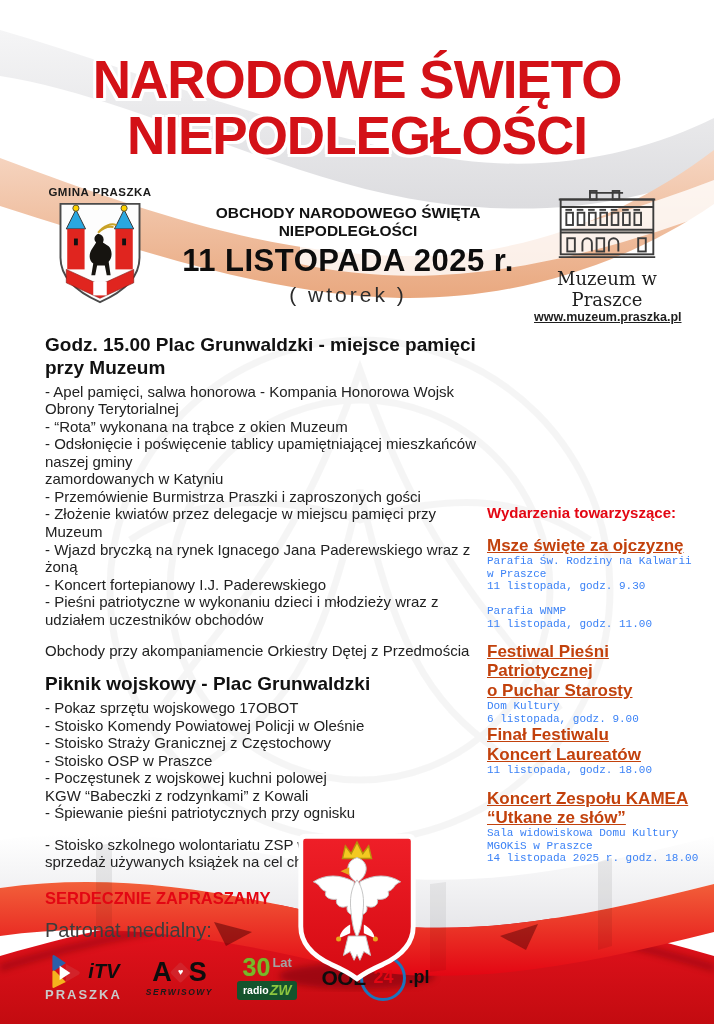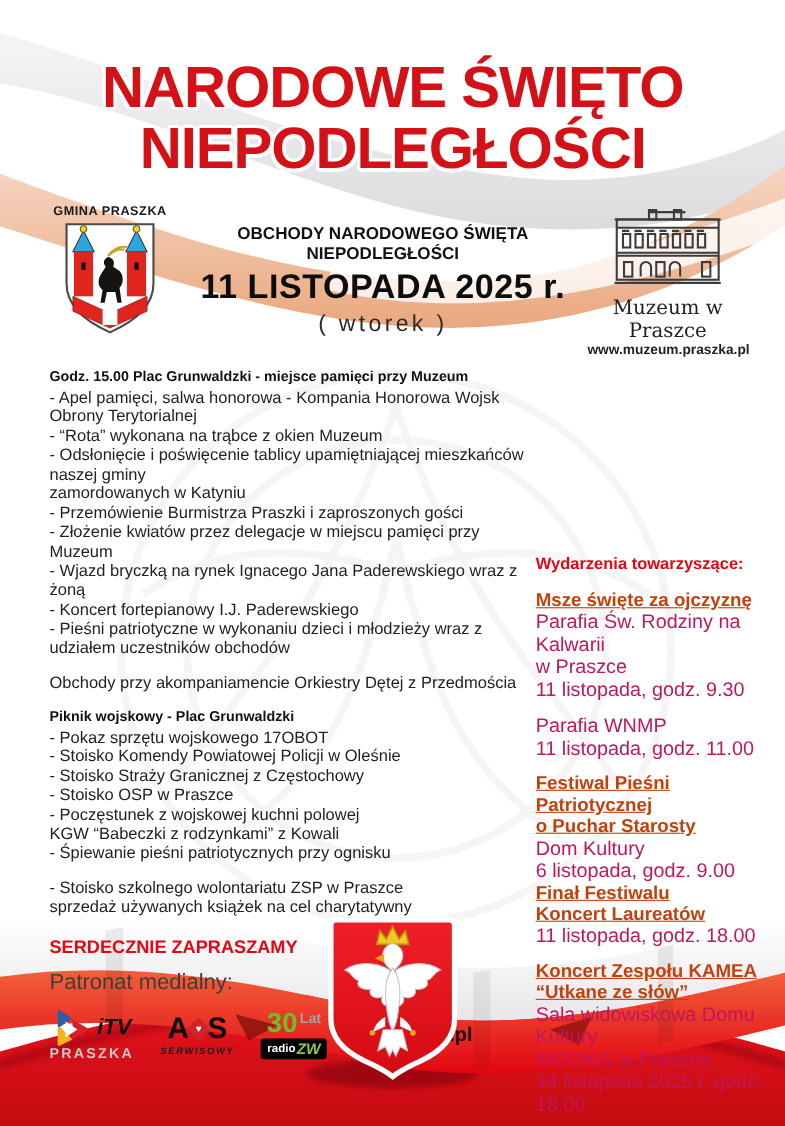--- a/index.html
+++ b/index.html
@@ -22,50 +22,50 @@
   }
   
   .gmina{position:absolute;left:48px;top:186px;width:104px;text-align:center;z-index:3;}
   .gmina-label{font-size:11.5px;font-weight:bold;letter-spacing:.5px;color:#1a1a1a;margin-bottom:2px;}
   .event-info{position:absolute;left:152px;top:204px;width:392px;text-align:center;z-index:3;}
   .event-line1{font-size:15.5px;font-weight:bold;color:#111;}
   .event-date{font-size:31px;font-weight:bold;color:#0d0d0d;margin-top:3px;letter-spacing:.5px;}
   .event-day{font-size:21px;color:#2b2b2b;letter-spacing:3px;margin-top:4px;}
   .museum{position:absolute;left:534px;top:188px;width:146px;text-align:center;z-index:3;}
   .museum-name{font-family:"DejaVu Serif","Liberation Serif",serif;font-size:18px;color:#1f1f1f;margin-top:2px;}
-  .museum-url{font-size:12.5px;font-weight:bold;color:#1f1f1f;}
+  .museum-url{font-size:12.5px;font-weight:bold;color:#1f1f1f;text-decoration:underline;}
   
   .col-left{position:absolute;left:45px;top:334px;width:446px;z-index:5;}
   .col-right{position:absolute;left:487px;top:504px;width:222px;z-index:5;}
-  .sec-head{font-size:13px;font-weight:bold;color:#111;margin:0 0 3px 0;line-height:1.2;}
+  .sec-head{font-size:19px;font-weight:bold;color:#111;margin:0 0 3px 0;line-height:1.2;}
   .item{font-size:15px;line-height:1.17;white-space:pre-line;color:#222;}
   .gap14{height:14px;}
   .orchestra{font-size:15px;color:#222;}
   .side-head{font-size:15px;font-weight:bold;color:#e30613;margin:0 0 15px 0;}
   .ev{margin-bottom:12px;}
   .ev.tight{margin-bottom:0;}
   .ev-title{font-size:17px;font-weight:bold;line-height:1.14;white-space:pre-line;color:#c2410c;text-decoration:underline;}
-  .ev-details{font-size:18px;line-height:1.14;white-space:pre-line;color:#be185d;}
+  .ev-details{font-size:11px;line-height:1.14;white-space:pre-line;color:#3b82f6;font-family:Liberation Mono, monospace;}
   .invitation{font-size:16.5px;font-weight:bold;color:#e30613;margin-top:18px;}
   .patron-label{font-size:20px;color:#3d3d3d;margin-top:11px;}
   
   .logos{display:flex;align-items:center;gap:24px;margin-top:12px;}
   .logo{display:flex;flex-direction:column;align-items:center;}
   .logo-itv-row{display:flex;align-items:center;gap:5px;}
   .itv-text{font-size:20px;font-weight:bold;font-style:italic;color:#0d0d0d;}
   .itv-city{font-size:13px;font-weight:bold;letter-spacing:2px;color:#c9c9c9;margin-top:-3px;}
   .as-row{display:flex;align-items:center;}
   .as-letter{font-size:27px;font-weight:bold;color:#0d0d0d;line-height:1;}
   .as-diamond{width:15px;height:15px;background:#d2232a;transform:rotate(45deg);margin:0 1px;display:flex;align-items:center;justify-content:center;border-radius:2px;}
   .as-heart{transform:rotate(-45deg);color:#fff;font-size:9px;line-height:1;}
   .as-sub{font-size:8.5px;font-weight:bold;font-style:italic;letter-spacing:1.5px;color:#1a1a1a;margin-top:1px;}
   .zw-top{display:flex;align-items:flex-start;gap:2px;}
   .zw-30{font-size:25px;font-weight:bold;color:#7ab829;line-height:1;text-shadow:0 0 1px #5b8f1c;}
   .zw-lat{font-size:13px;font-weight:bold;color:#a3a3a3;}
-  .zw-bar{background:#000000;border-radius:3px;padding:1px 6px 2px 6px;margin-top:1px;display:flex;align-items:center;gap:1px;}
+  .zw-bar{background:#14532d;border-radius:3px;padding:1px 6px 2px 6px;margin-top:1px;display:flex;align-items:center;gap:1px;}
   .zw-radio{color:#fff;font-size:10.5px;font-weight:bold;}
   .zw-zw{color:#8dc63f;font-size:14px;font-weight:bold;font-style:italic;}
   .ool-row{display:flex;align-items:center;}
   .ool-ool{font-size:21px;font-weight:bold;color:#0d0d0d;letter-spacing:-.5px;z-index:1;}
   .ool-circle{width:40px;height:40px;border:3.5px solid #1c75bc;border-radius:50%;display:flex;align-items:center;justify-content:center;margin-left:-5px;background:transparent;}
   .ool-24{font-size:18px;font-weight:bold;color:#e30613;}
   .ool-pl{font-size:18px;font-weight:bold;color:#0d0d0d;margin-left:2px;}
   
   .emblem{position:absolute;left:294px;top:831px;width:126px;height:152px;z-index:6;}
 </style>

